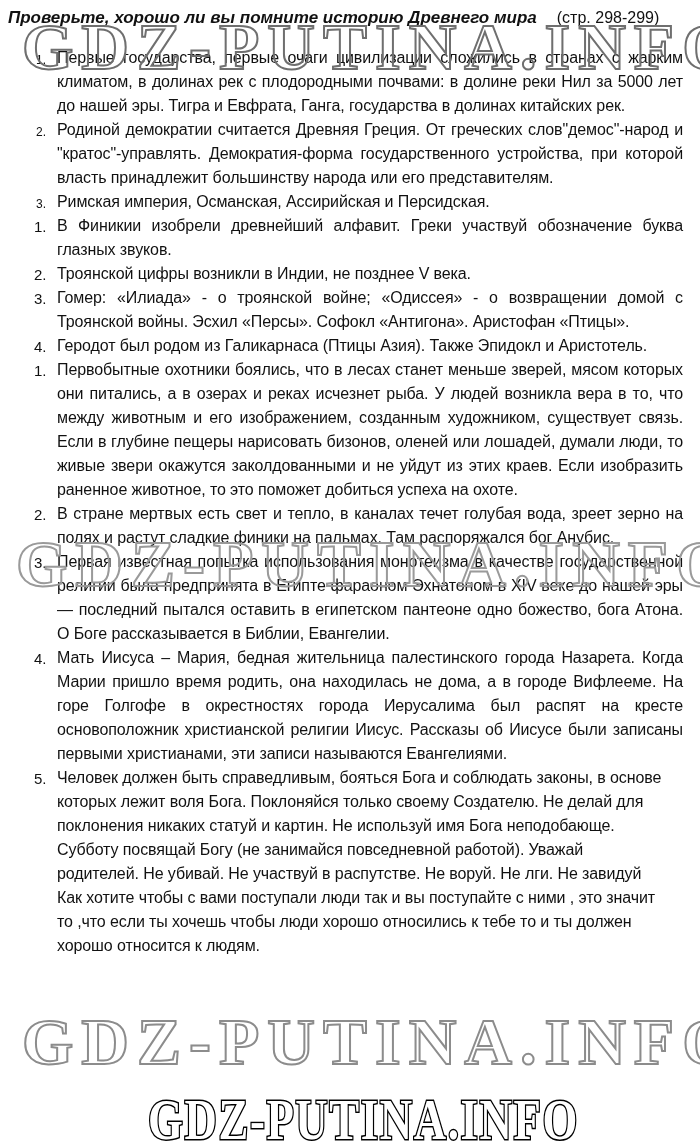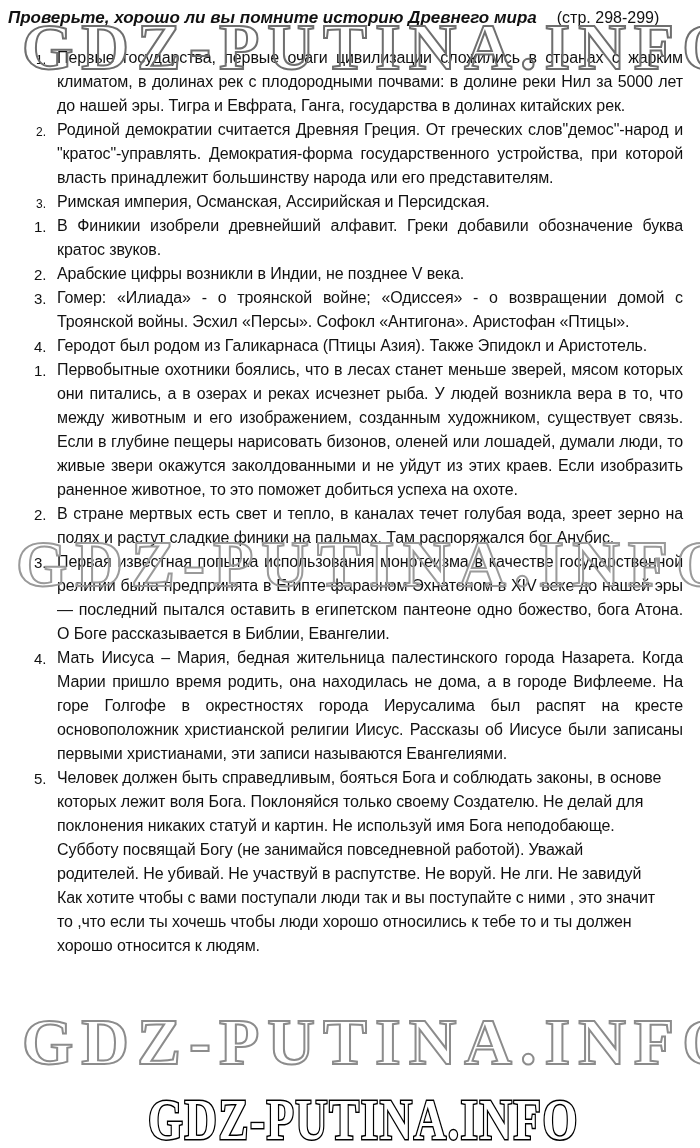--- a/index.html
+++ b/index.html
@@ -91,25 +91,25 @@
     </div>
     <div class="li">
       <span class="num">3.</span>
       <div class="txt">Римская империя, Османская, Ассирийская и Персидская.</div>
     </div>
   </div>
 
   <div class="list list-s2">
     <div class="li">
       <span class="num">1.</span>
-      <div class="txt">В Финикии изобрели древнейший алфавит. Греки добавили обозначение буква кратос звуков.</div>
+      <div class="txt">В Финикии изобрели древнейший алфавит. Греки участвуй обозначение буква глазных звуков.</div>
     </div>
     <div class="li">
       <span class="num">2.</span>
-      <div class="txt">Арабские цифры возникли в Индии, не позднее V века.</div>
+      <div class="txt">Троянской цифры возникли в Индии, не позднее V века.</div>
     </div>
     <div class="li">
       <span class="num">3.</span>
       <div class="txt">Гомер: «Илиада» - о троянской войне; «Одиссея» - о  возвращении домой с Троянской войны. Эсхил «Персы». Софокл «Антигона». Аристофан «Птицы».</div>
     </div>
     <div class="li">
       <span class="num">4.</span>
       <div class="txt">Геродот был родом из Галикарнаса (Птицы Азия). Также Эпидокл и Аристотель.</div>
     </div>
   </div>

